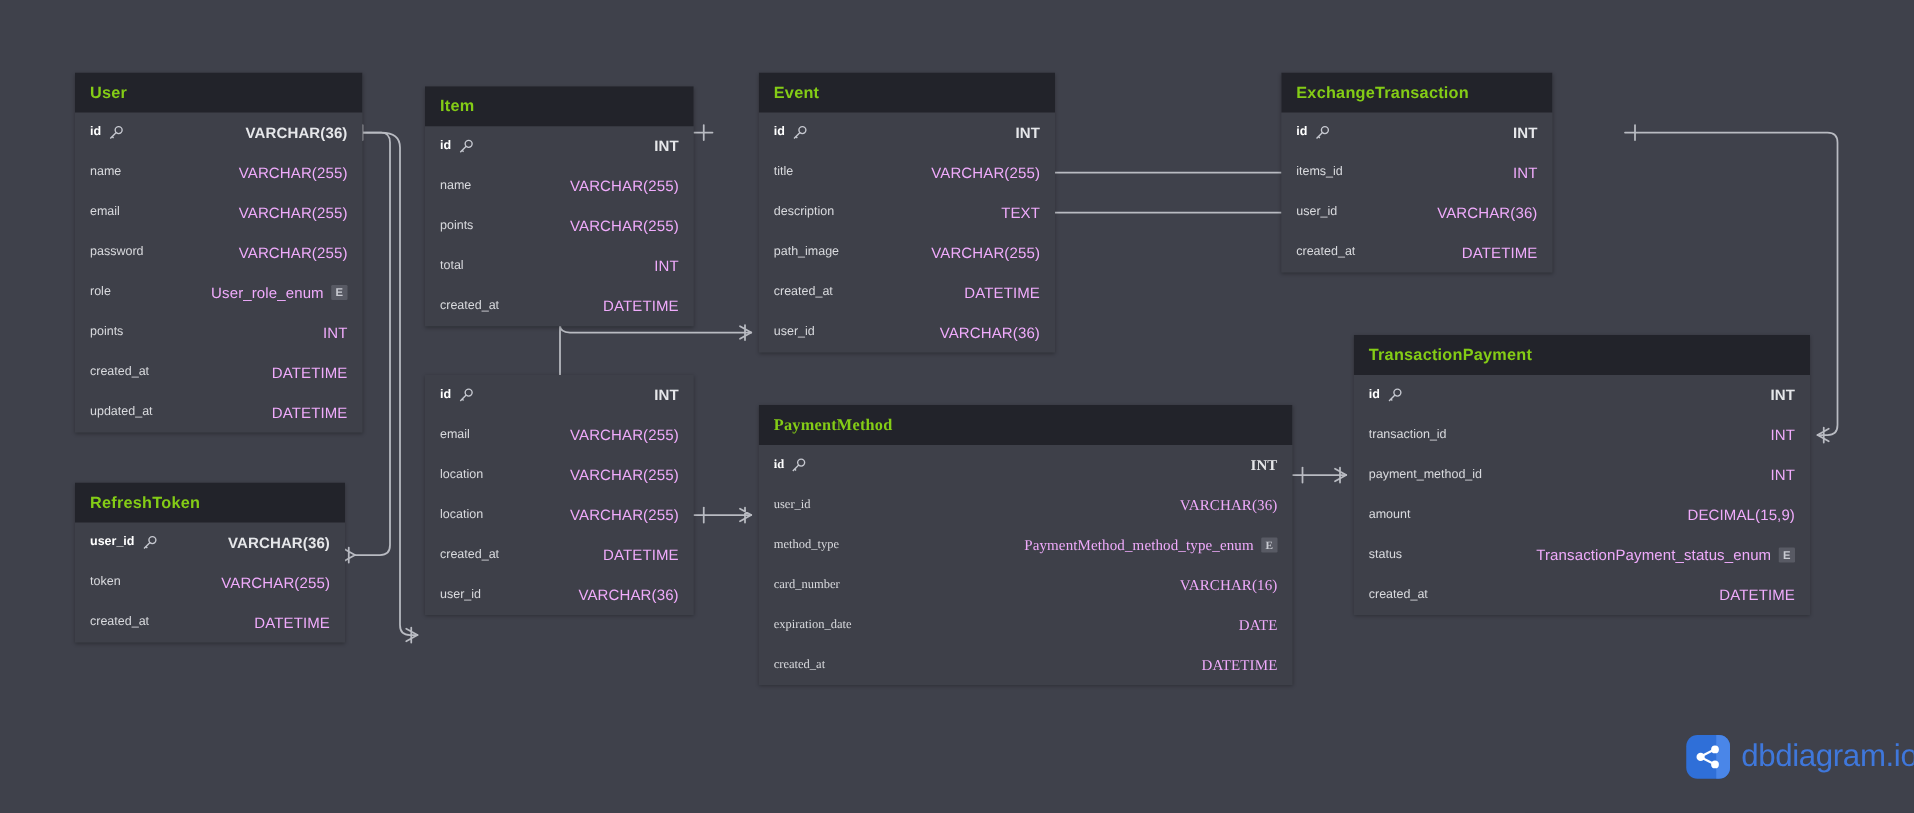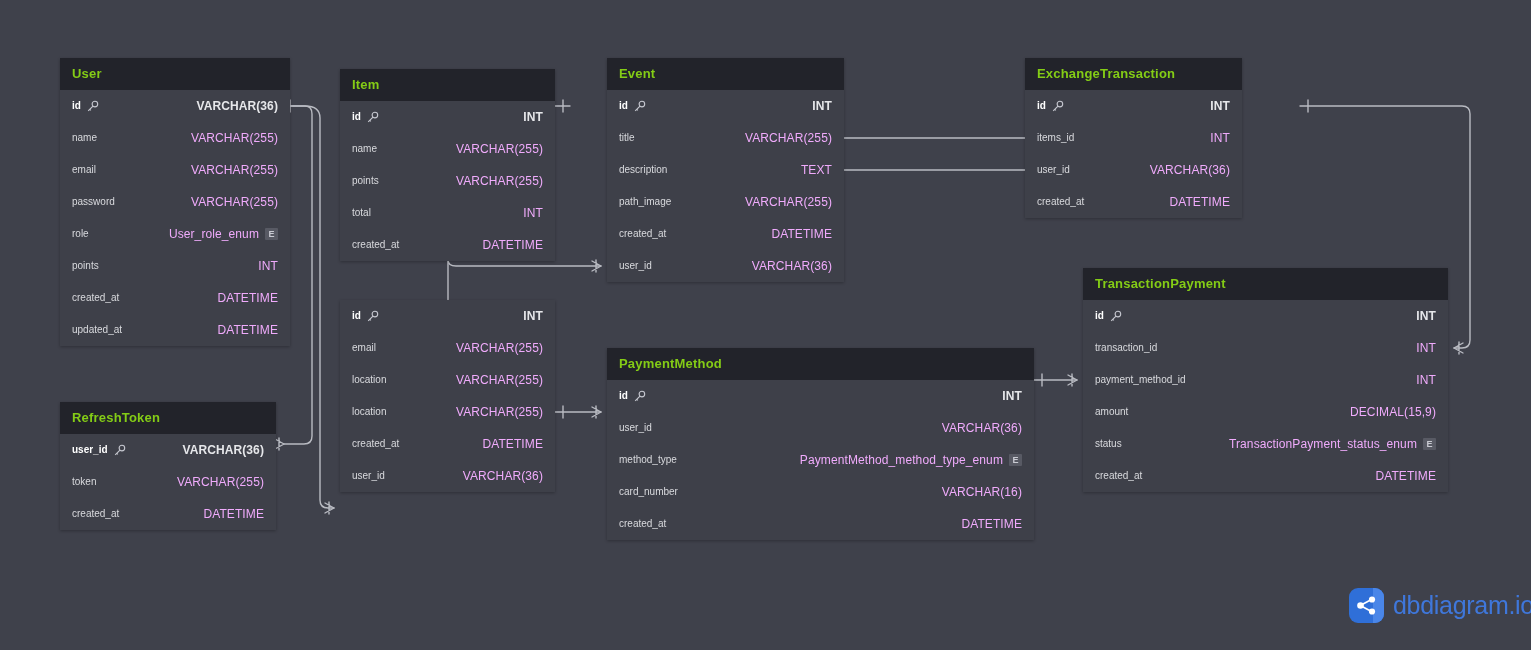--- a/index.html
+++ b/index.html
@@ -349,21 +349,21 @@
         <span class="field-name">user_id</span>
         <span class="spacer"></span>
         <span class="field-type">VARCHAR(36)</span>
       </div>
       <div class="field-row">
         <span class="field-name">created_at</span>
         <span class="spacer"></span>
         <span class="field-type">DATETIME</span>
       </div>
     </div>
-    <div class="table-card" style="left: 60px; top: 402px; width: 216px;">
+    <div class="table-card" style="left: 60px; top: 386px; width: 216px;">
       <div class="table-header">RefreshToken</div>
       <div class="field-row pk">
         <span class="field-name">user_id</span>
         <span class="key-icon">
           <svg width="13" height="13" viewBox="0 0 14 14" fill="none" stroke="#c6c8d0" stroke-width="1.2">
             <circle cx="9.6" cy="4.4" r="3.0"></circle>
             <path d="M7.5 6.5 L2.4 11.6"></path>
             <path d="M4.0 10.0 L5.2 11.2"></path>
           </svg>
         </span>
@@ -413,21 +413,21 @@
         <span class="field-name">created_at</span>
         <span class="spacer"></span>
         <span class="field-type">DATETIME</span>
       </div>
       <div class="field-row">
         <span class="field-name">user_id</span>
         <span class="spacer"></span>
         <span class="field-type">VARCHAR(36)</span>
       </div>
     </div>
-    <div class="table-card" style="left: 607px; top: 348px; width: 427px;">
+    <div class="table-card" style="left: 607px; top: 324px; width: 427px; font-family: Liberation Serif, serif;">
       <div class="table-header">PaymentMethod</div>
       <div class="field-row pk">
         <span class="field-name">id</span>
         <span class="key-icon">
           <svg width="13" height="13" viewBox="0 0 14 14" fill="none" stroke="#c6c8d0" stroke-width="1.2">
             <circle cx="9.6" cy="4.4" r="3.0"></circle>
             <path d="M7.5 6.5 L2.4 11.6"></path>
             <path d="M4.0 10.0 L5.2 11.2"></path>
           </svg>
         </span>
@@ -442,20 +442,25 @@
       <div class="field-row">
         <span class="field-name">method_type</span>
         <span class="spacer"></span>
         <span class="field-type">PaymentMethod_method_type_enum</span>
         <span class="enum-badge">E</span>
       </div>
       <div class="field-row">
         <span class="field-name">card_number</span>
         <span class="spacer"></span>
         <span class="field-type">VARCHAR(16)</span>
+      </div>
+      <div class="field-row">
+        <span class="field-name">expiration_date</span>
+        <span class="spacer"></span>
+        <span class="field-type">DATE</span>
       </div>
       <div class="field-row">
         <span class="field-name">created_at</span>
         <span class="spacer"></span>
         <span class="field-type">DATETIME</span>
       </div>
     </div>
     <div class="table-card" style="left: 1083px; top: 268px; width: 365px;">
       <div class="table-header">TransactionPayment</div>
       <div class="field-row pk">

